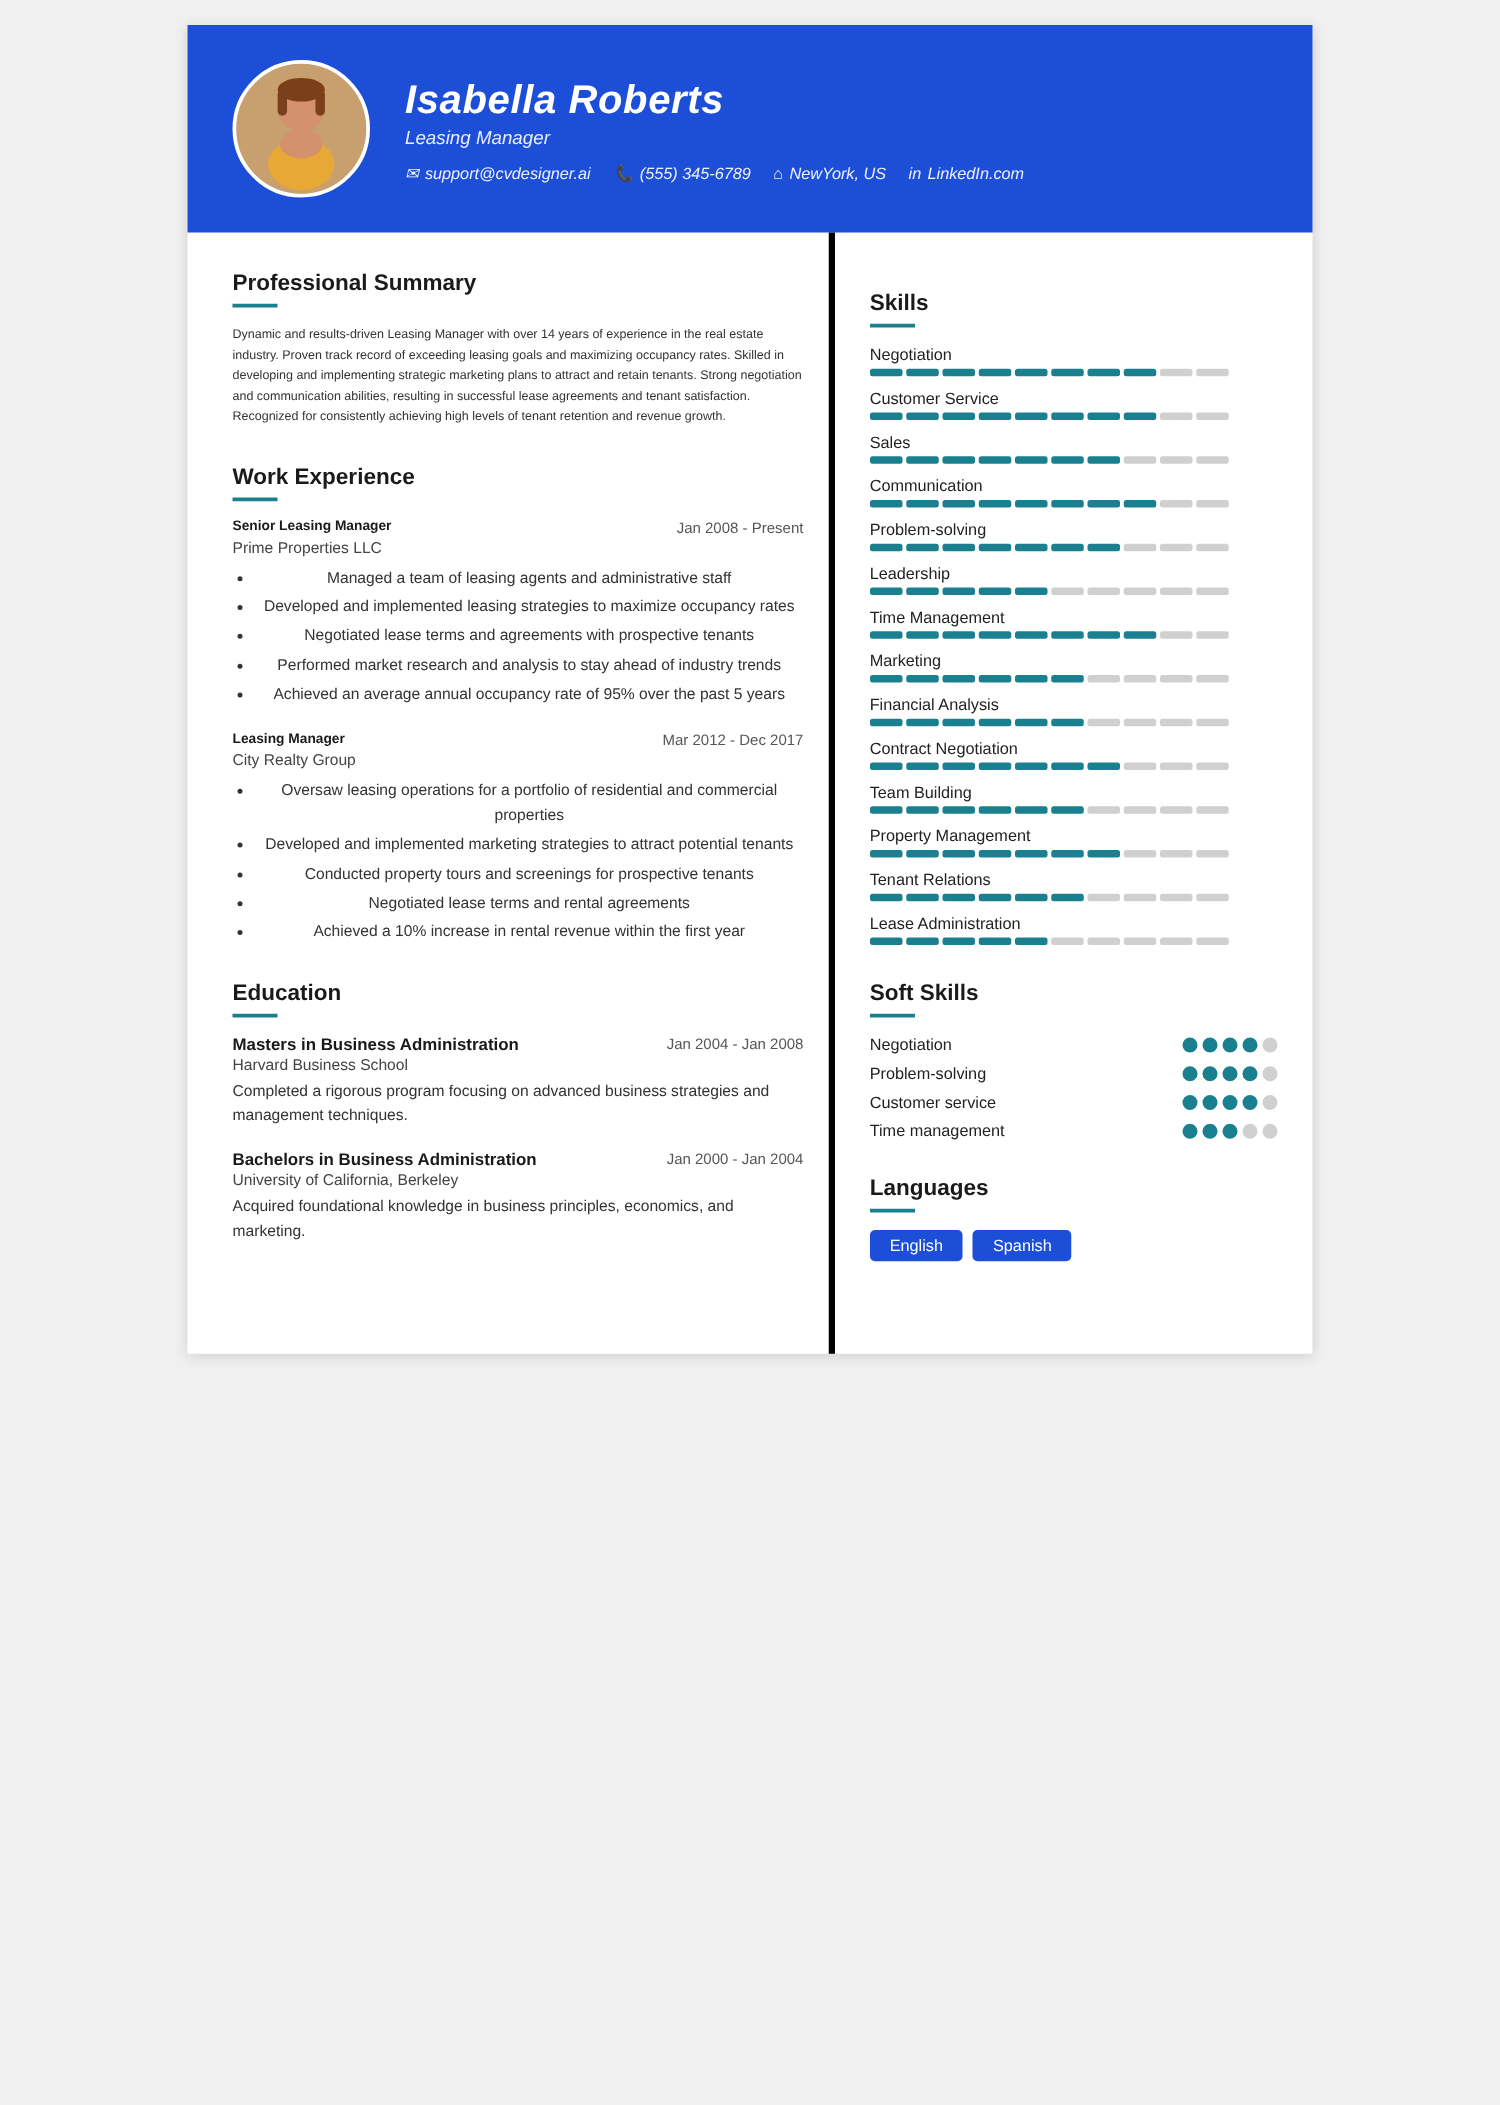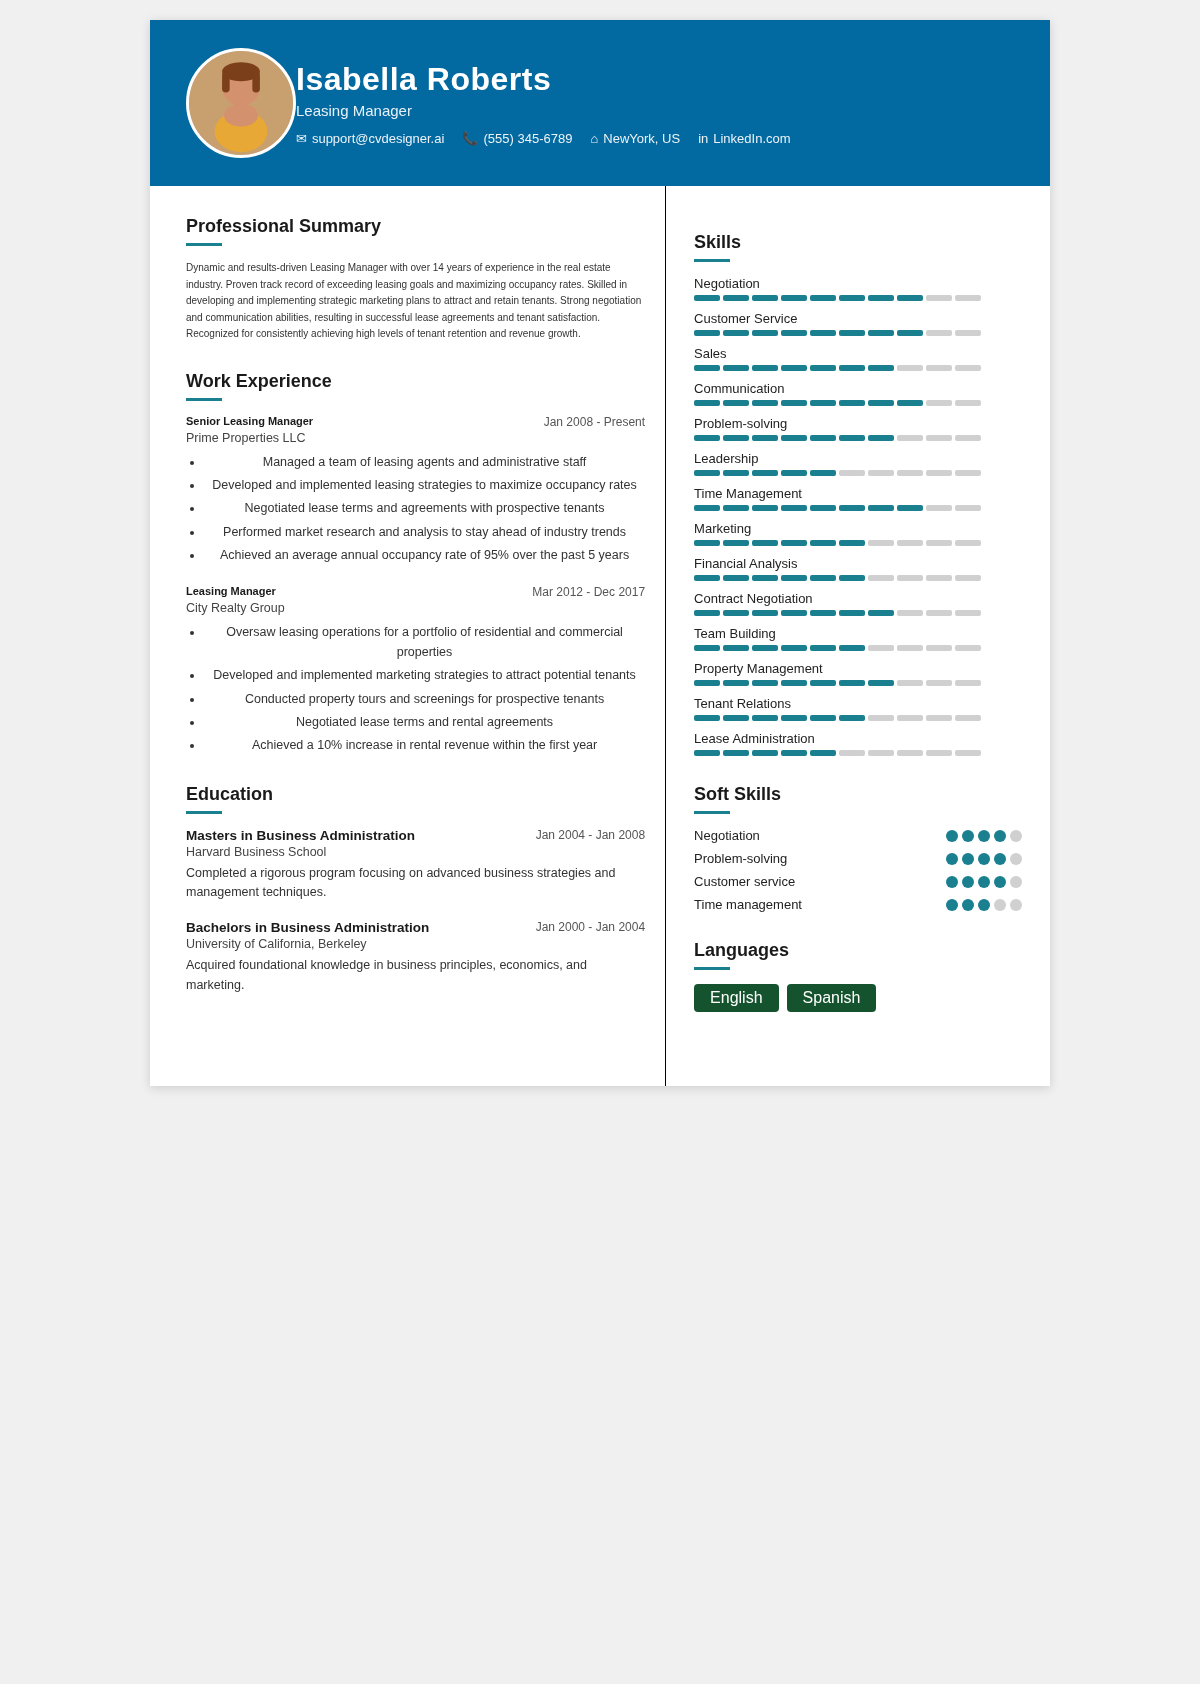--- a/index.html
+++ b/index.html
@@ -12,25 +12,27 @@
       min-height: 100vh;
       padding: 20px;
     }
     .resume {
       width: 900px;
       background: #fff;
       box-shadow: 0 2px 10px rgba(0,0,0,0.15);
     }
     
     .header {
-      background: #0369a1;
+      background: #1d4ed8;
       color: #fff;
       padding: 28px 36px;
       display: flex;
       align-items: center;
+      gap: 28px;
+      font-style: italic;
     }
     .avatar-container {
       width: 110px;
       height: 110px;
       border-radius: 50%;
       overflow: hidden;
       border: 3px solid #fff;
       flex-shrink: 0;
       background: #c8a98a;
       display: flex;
@@ -65,21 +67,21 @@
     .contact-icon {
       font-size: 13px;
     }
     
     .body {
       display: flex;
     }
     .main-col {
       flex: 1.4;
       padding: 30px 20px 30px 36px;
-      border-right: 1px solid #000000;
+      border-right: 5px solid #000000;
     }
     .side-col {
       flex: 1;
       padding: 46px 28px;
     }
     
     .section { margin-bottom: 28px; }
     .section-title {
       font-size: 18px;
       font-weight: bold;
@@ -200,25 +202,25 @@
     }
     .dot.filled { background: #1a7f8e; }
     .dot.empty { background: #d0d0d0; }
     
     .lang-badges {
       display: flex;
       gap: 8px;
       flex-wrap: wrap;
     }
     .lang-badge {
-      background: #14532d;
+      background: #1d4ed8;
       color: #fff;
       padding: 5px 16px;
       border-radius: 4px;
-      font-size: 16px;
+      font-size: 13px;
       font-weight: 500;
     }
   </style>
 </head>
 <body>
 
 <div class="resume">
 
   <div class="header">
     <div class="avatar-container">

